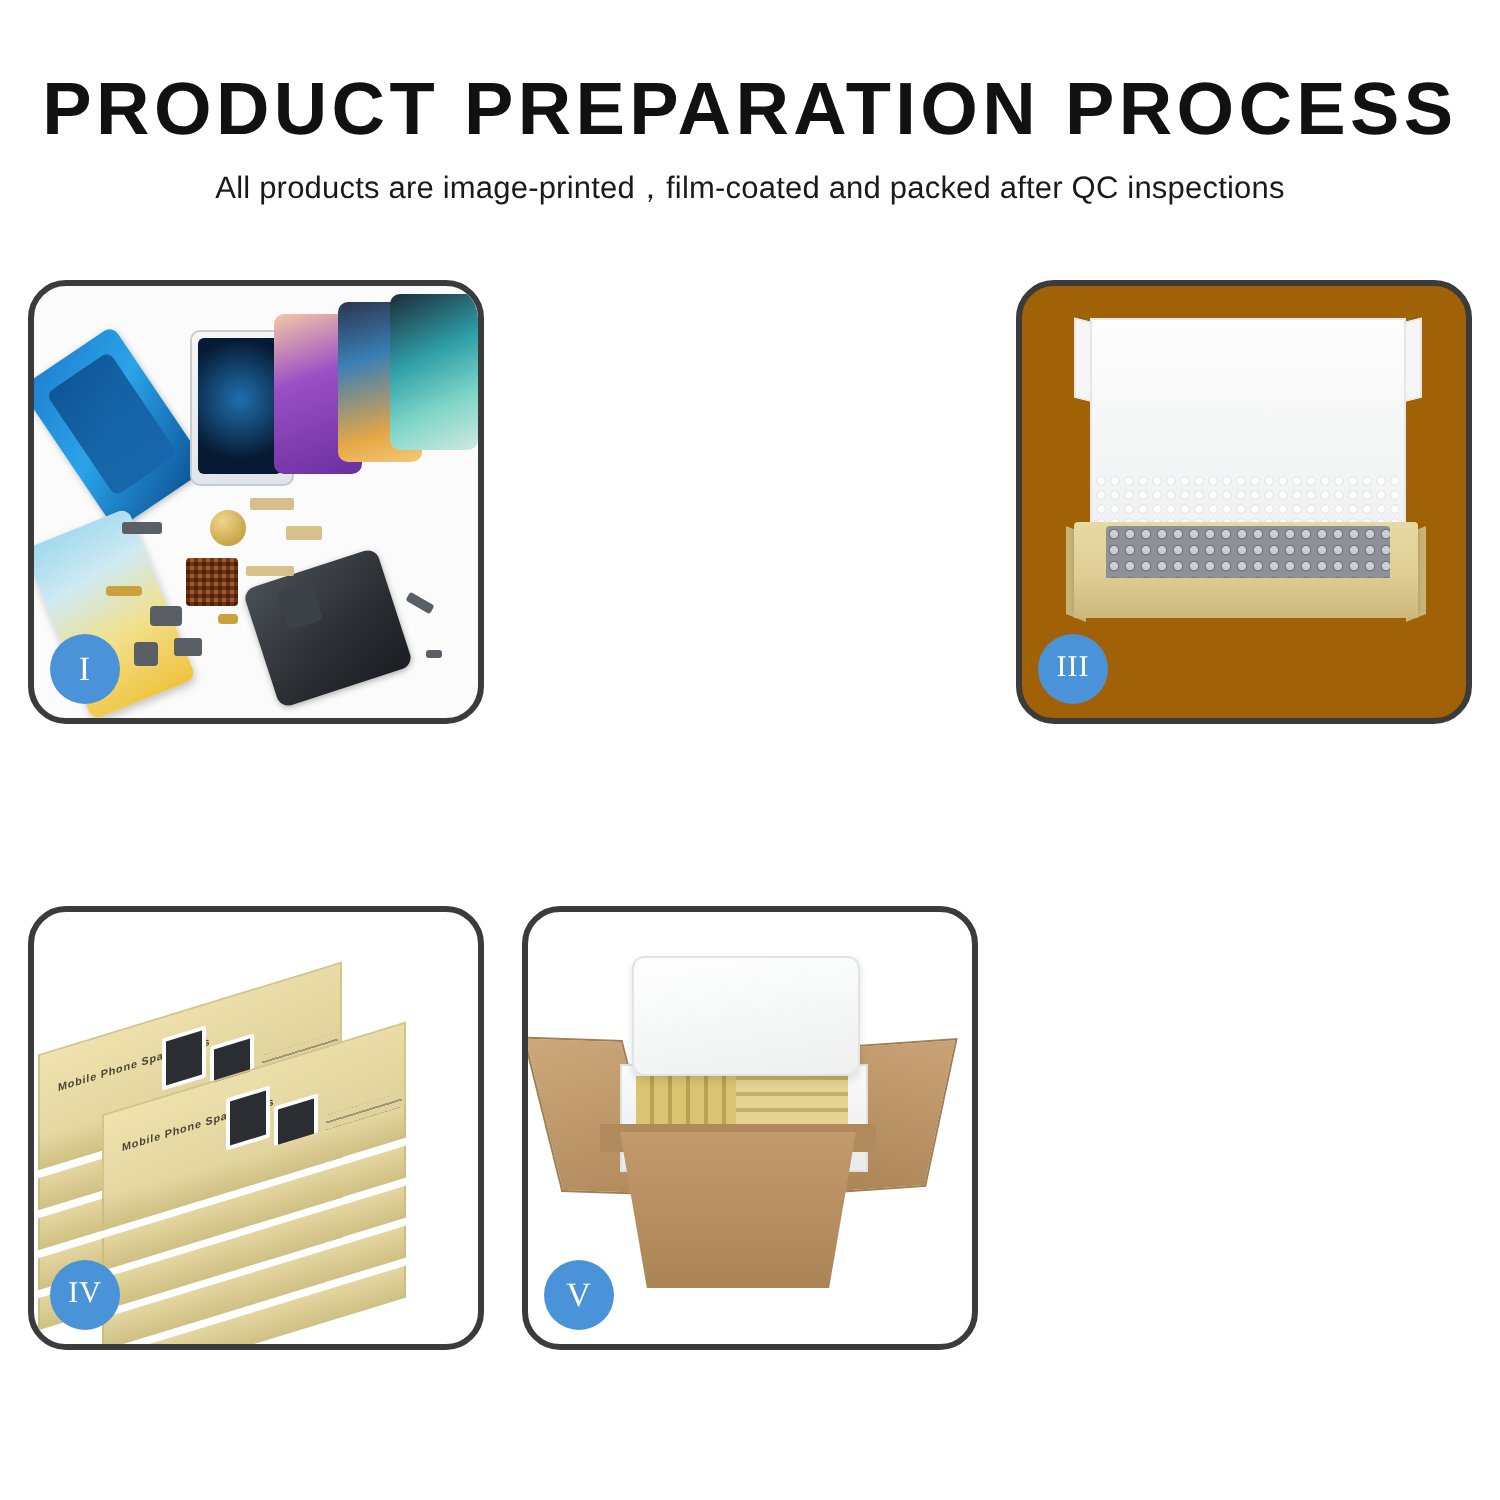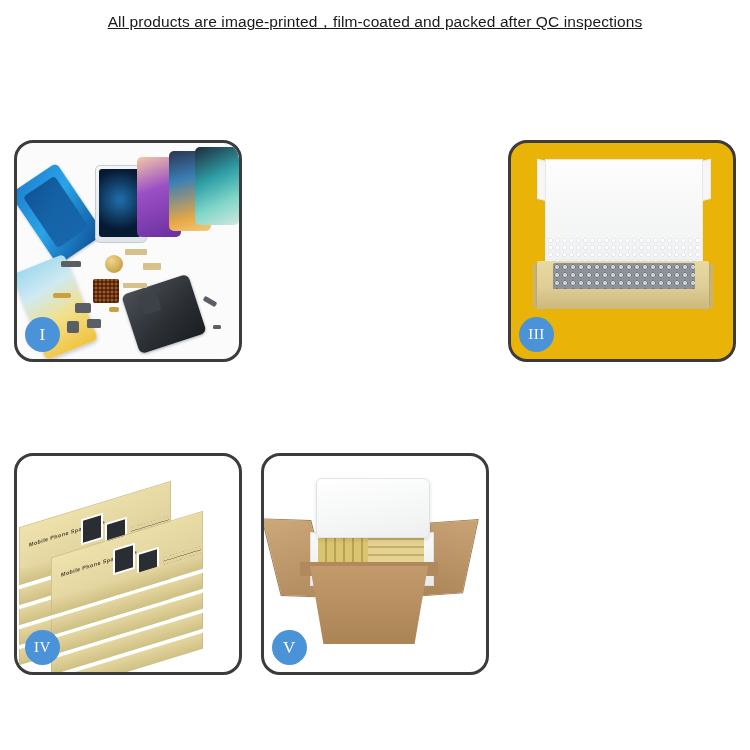--- a/index.html
+++ b/index.html
@@ -11,21 +11,21 @@
 
   
   .header{position:absolute;left:0;top:0;width:750px;text-align:center;}
   .title{
     font-size:37px;font-weight:700;color:#111111;letter-spacing:2.2px;
     margin:0;padding-top:36px;line-height:1.0;white-space:nowrap;
     font-family:"Liberation Sans",sans-serif;
   }
   .subtitle{
     font-size:15.5px;font-weight:400;color:#1a1a1a;letter-spacing:0.1px;
-    margin:0;padding-top:14px;line-height:1.0;white-space:nowrap;text-decoration:underline;
+    margin:0;padding-top:14px;line-height:1.0;white-space:nowrap;
   }
 
   
   .grid{position:absolute;left:14px;top:140px;width:722px;height:545px;}
   .panel{
     position:absolute;width:228px;height:222px;
     border:3px solid #3b3b3b;border-radius:19px;
     background:#fdfdfd;overflow:hidden;box-sizing:border-box;
   }
   .r0{top:0;}
@@ -94,21 +94,21 @@
   .flexcable{position:absolute;left:96px;top:78px;width:14px;height:110px;
        background:linear-gradient(180deg,#2a2f34,#16191c);border-radius:2px;}
   .flexcable2{position:absolute;left:92px;top:112px;width:9px;height:70px;
        background:#1b1f23;border-radius:2px;}
   .conn{position:absolute;background:#c8943c;border-radius:1px;}
   .redtab{position:absolute;left:78px;top:24px;width:10px;height:6px;background:#d4566a;border-radius:1px;}
   .blackblob{position:absolute;left:68px;top:176px;width:80px;height:28px;
        background:linear-gradient(170deg,#20242a,#0e1013);border-radius:3px;}
 
   
-  .p3{background:#eab308;}
+  .p3{background:#a16207;}
   .lid{position:absolute;left:34px;top:16px;width:156px;height:104px;
        background:linear-gradient(180deg,#fdfdfd,#f0f1f2);border:1px solid #e6e7e8;}
   .lidflapL{position:absolute;left:26px;top:18px;width:16px;height:38px;
        background:#f6f6f6;border:1px solid #e8e8e8;transform:skewY(14deg);}
   .lidflapR{position:absolute;left:182px;top:18px;width:16px;height:38px;
        background:#f6f6f6;border:1px solid #e8e8e8;transform:skewY(-14deg);}
   .foam{position:absolute;left:36px;top:94px;width:152px;height:34px;
        background:linear-gradient(180deg,#fafafa,#eceded);
        background-image:radial-gradient(circle,rgba(255,255,255,.9) 1.6px,rgba(215,218,220,.6) 2.2px,transparent 2.6px);
        background-size:7px 7px;}
@@ -183,20 +183,21 @@
        background:rgba(150,122,88,.5);transform:skewY(22deg);}
   .ctSeam{position:absolute;left:104px;top:46px;width:2px;height:110px;
        background:rgba(120,96,66,.5);transform:rotate(2deg);}
 </style>
 </head>
 <body>
 
 <div class="page">
 
   <div class="header">
+    <h1 class="title">PRODUCT PREPARATION PROCESS</h1>
     <p class="subtitle">All products are image-printed，film-coated and packed after QC inspections</p>
   </div>
 
   <div class="grid">
 
     <div class="panel r0 c0 p1">
       <div class="scene">
         <div class="ph ph1"></div>
         <div class="ph1b"></div>
         <div class="ph ph2"></div>

